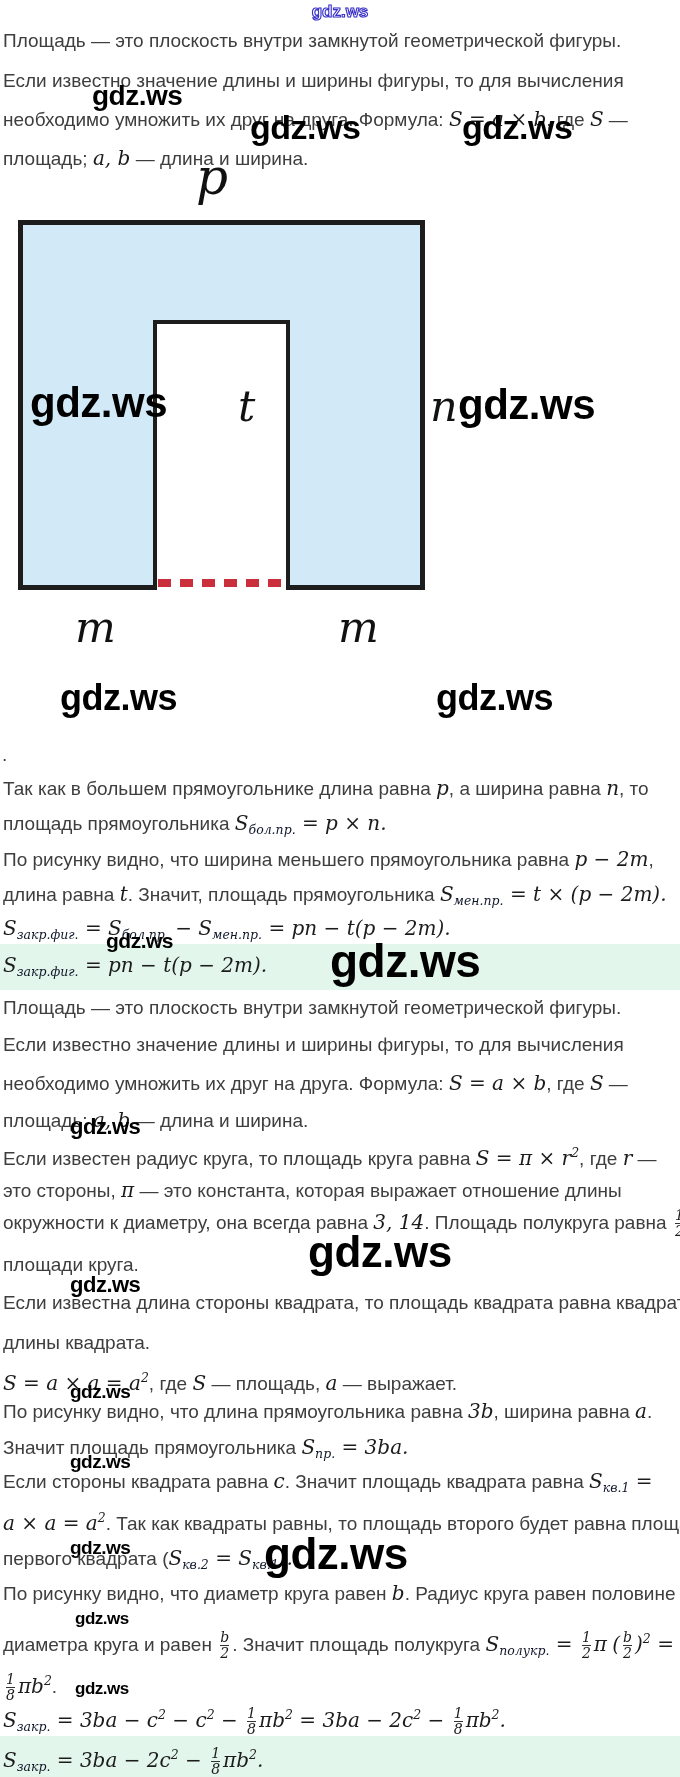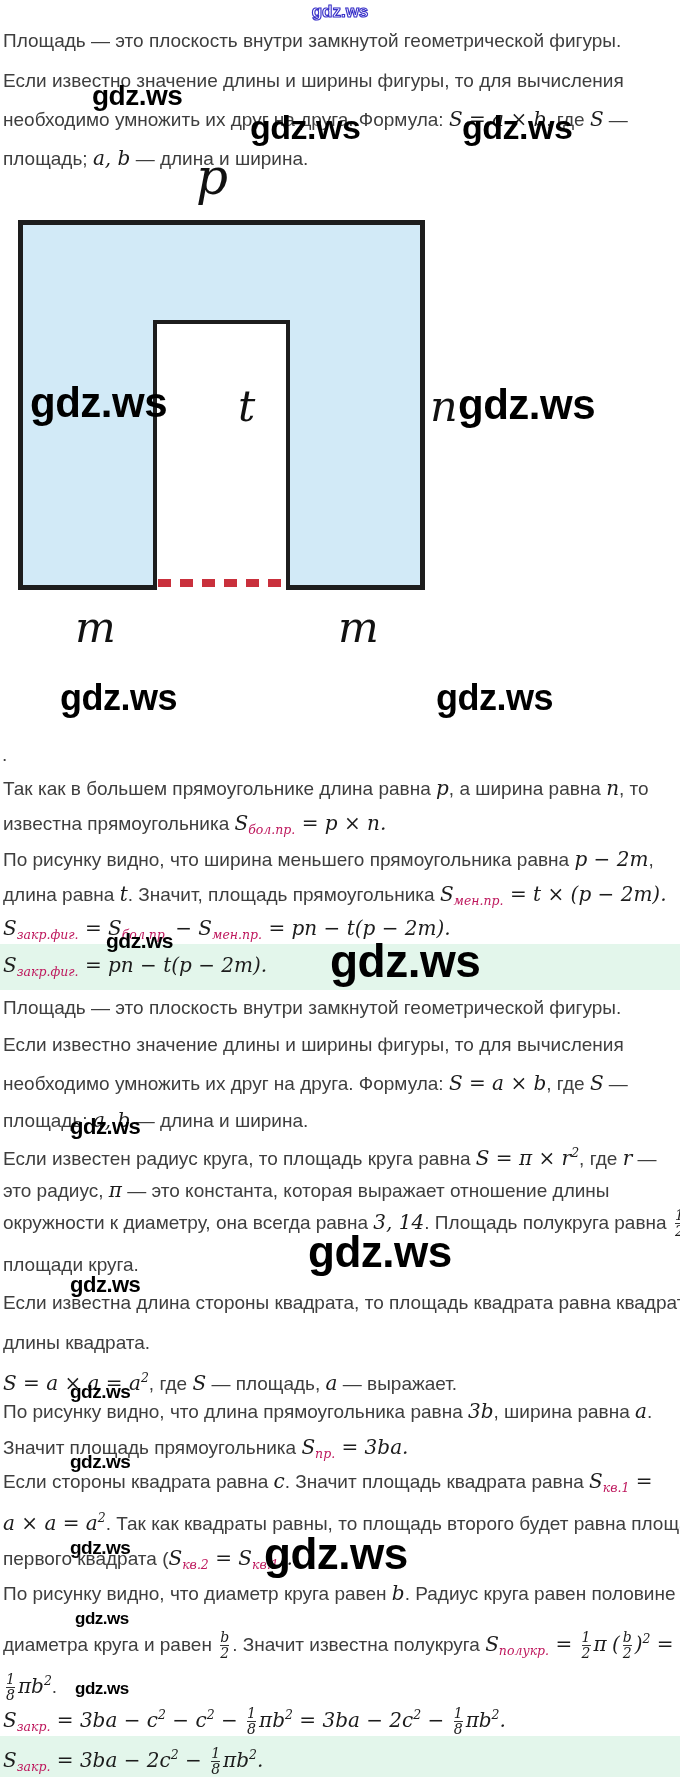--- a/index.html
+++ b/index.html
@@ -4,21 +4,21 @@
 <style>
   html,body{margin:0;padding:0;}
   body{
     width:680px;height:1777px;position:relative;background:#ffffff;
     font-family:"Liberation Sans",sans-serif;color:#3e3e3e;overflow:hidden;
   }
   
   .ln{position:absolute;left:3px;white-space:nowrap;font-size:19px;line-height:26px;}
   .tx{font-family:"Liberation Sans",sans-serif;}
   .ma{font-family:"DejaVu Serif",serif;font-style:italic;color:#1c1c1c;font-size:20px;}
-  .sb{font-family:"DejaVu Serif",serif;font-style:italic;color:#be185d;font-size:12.5px;vertical-align:-4px;}
+  .sb{font-family:"DejaVu Serif",serif;font-style:italic;color:#0f172a;font-size:12.5px;vertical-align:-4px;}
   .sp{font-family:"DejaVu Serif",serif;font-style:italic;color:#1c1c1c;font-size:12.5px;vertical-align:8px;}
   .fr{display:inline-flex;flex-direction:column;text-align:center;vertical-align:middle;
       font-family:"DejaVu Serif",serif;font-style:italic;color:#1c1c1c;font-size:14px;
       line-height:1.1;margin:0 3px;}
   .fd{border-top:1.5px solid #333;}
   
   .band{position:absolute;left:0;width:680px;background:#e3f6eb;}
   
   .wm{position:absolute;font-weight:bold;color:#000;letter-spacing:-0.5px;
       font-family:"Liberation Sans",sans-serif;line-height:1;}
@@ -56,37 +56,37 @@
 <div class="fig-label" style="left:430px;top:385px;font-size:43px">n</div>
 <div class="wm" style="left:458px;top:384px;font-size:42px">gdz.ws</div>
 <div class="fig-label" style="left:75px;top:606px;font-size:43px">m</div>
 <div class="fig-label" style="left:338px;top:606px;font-size:43px">m</div>
 <div class="wm" style="left:60px;top:680px;font-size:36px">gdz.ws</div>
 <div class="wm" style="left:436px;top:680px;font-size:36px">gdz.ws</div>
 
 <div class="ln" style="top:742px;left:2px"><span class="tx">.</span></div>
 
 <div class="ln" style="top:775px"><span class="tx">Так как в большем прямоугольнике длина равна </span><span class="ma">p</span><span class="tx">, а ширина равна </span><span class="ma">n</span><span class="tx">, то</span></div>
-<div class="ln" style="top:810px"><span class="tx">известна прямоугольника </span><span class="ma">S</span><span class="sb">бол.пр.</span><span class="ma"> = p × n.</span></div>
+<div class="ln" style="top:810px"><span class="tx">площадь прямоугольника </span><span class="ma">S</span><span class="sb">бол.пр.</span><span class="ma"> = p × n.</span></div>
 <div class="ln" style="top:846px"><span class="tx">По рисунку видно, что ширина меньшего прямоугольника равна </span><span class="ma">p − 2m</span><span class="tx">,</span></div>
 <div class="ln" style="top:881px"><span class="tx">длина равна </span><span class="ma">t</span><span class="tx">. Значит, площадь прямоугольника </span><span class="ma">S</span><span class="sb">мен.пр.</span><span class="ma"> = t × (p − 2m).</span></div>
 <div class="ln" style="top:915px"><span class="ma">S</span><span class="sb">закр.фиг.</span><span class="ma"> = S</span><span class="sb">бол.пр.</span><span class="ma"> − S</span><span class="sb">мен.пр.</span><span class="ma"> = pn − t(p − 2m).</span></div>
 
 <div class="band" style="top:944px;height:46px"></div>
 <div class="wm" style="left:106px;top:930px;font-size:21px">gdz.ws</div>
 <div class="ln" style="top:952px"><span class="ma">S</span><span class="sb">закр.фиг.</span><span class="ma"> = pn − t(p − 2m).</span></div>
 <div class="wm" style="left:330px;top:938px;font-size:46px">gdz.ws</div>
 
 <div class="ln" style="top:995px"><span class="tx">Площадь — это плоскость внутри замкнутой геометрической фигуры.</span></div>
 <div class="ln" style="top:1032px"><span class="tx">Если известно значение длины и ширины фигуры, то для вычисления</span></div>
 <div class="ln" style="top:1070px"><span class="tx">необходимо умножить их друг на друга. Формула: </span><span class="ma">S = a × b</span><span class="tx">, где </span><span class="ma">S</span><span class="tx"> —</span></div>
 <div class="ln" style="top:1107px"><span class="tx">площадь; </span><span class="ma">a, b</span><span class="tx"> — длина и ширина.</span></div>
 <div class="wm" style="left:70px;top:1116px;font-size:22px">gdz.ws</div>
 <div class="ln" style="top:1140px"><span class="tx">Если известен радиус круга, то площадь круга равна </span><span class="ma">S = π × r</span><span class="sp">2</span><span class="tx">, где </span><span class="ma">r</span><span class="tx"> —</span></div>
-<div class="ln" style="top:1177px"><span class="tx">это радиус, </span><span class="ma">π</span><span class="tx"> — это константа, которая выражает отношение длины</span></div>
+<div class="ln" style="top:1177px"><span class="tx">это стороны, </span><span class="ma">π</span><span class="tx"> — это константа, которая выражает отношение длины</span></div>
 <div class="ln" style="top:1208px"><span class="tx">окружности к диаметру, она всегда равна </span><span class="ma">3, 14</span><span class="tx">. Площадь полукруга равна </span><span class="fr">
       <span class="fn">1</span>
       <span class="fd">2</span>
     </span></div>
 <div class="wm" style="left:308px;top:1230px;font-size:44px">gdz.ws</div>
 <div class="ln" style="top:1252px"><span class="tx">площади круга.</span></div>
 <div class="wm" style="left:70px;top:1274px;font-size:22px">gdz.ws</div>
 <div class="ln" style="top:1290px"><span class="tx">Если известна длина стороны квадрата, то площадь квадрата равна квадрату</span></div>
 <div class="ln" style="top:1330px"><span class="tx">длины квадрата.</span></div>
 <div class="ln" style="top:1365px"><span class="ma">S = a × a = a</span><span class="sp">2</span><span class="tx">, где </span><span class="ma">S</span><span class="tx"> — площадь, </span><span class="ma">a</span><span class="tx"> — выражает.</span></div>
@@ -97,21 +97,21 @@
 <div class="ln" style="top:1468px"><span class="tx">Если стороны квадрата равна </span><span class="ma">c</span><span class="tx">. Значит площадь квадрата равна </span><span class="ma">S</span><span class="sb">кв.1</span><span class="ma"> =</span></div>
 <div class="ln" style="top:1505px"><span class="ma">a × a = a</span><span class="sp">2</span><span class="tx">. Так как квадраты равны, то площадь второго будет равна площади</span></div>
 <div class="wm" style="left:70px;top:1538px;font-size:19px">gdz.ws</div>
 <div class="ln" style="top:1545px"><span class="tx">первого квадрата (</span><span class="ma">S</span><span class="sb">кв.2</span><span class="ma"> = S</span><span class="sb">кв.1</span><span class="ma">).</span></div>
 <div class="wm" style="left:264px;top:1532px;font-size:44px">gdz.ws</div>
 <div class="ln" style="top:1580px"><span class="tx">По рисунку видно, что диаметр круга равен </span><span class="ma">b</span><span class="tx">. Радиус круга равен половине</span></div>
 <div class="wm" style="left:75px;top:1610px;font-size:17px">gdz.ws</div>
 <div class="ln" style="top:1626px"><span class="tx">диаметра круга и равен </span><span class="fr">
       <span class="fn">b</span>
       <span class="fd">2</span>
-    </span><span class="tx">. Значит известна полукруга </span><span class="ma">S</span><span class="sb">полукр.</span><span class="ma"> = </span><span class="fr">
+    </span><span class="tx">. Значит площадь полукруга </span><span class="ma">S</span><span class="sb">полукр.</span><span class="ma"> = </span><span class="fr">
       <span class="fn">1</span>
       <span class="fd">2</span>
     </span><span class="ma">π</span><span class="tx">  </span><span class="ma">(</span><span class="fr">
       <span class="fn">b</span>
       <span class="fd">2</span>
     </span><span class="ma">)</span><span class="sp">2</span><span class="ma"> =</span></div>
 <div class="ln" style="top:1668px"><span class="fr">
       <span class="fn">1</span>
       <span class="fd">8</span>
     </span><span class="ma">πb</span><span class="sp">2</span><span class="tx">.</span></div>

